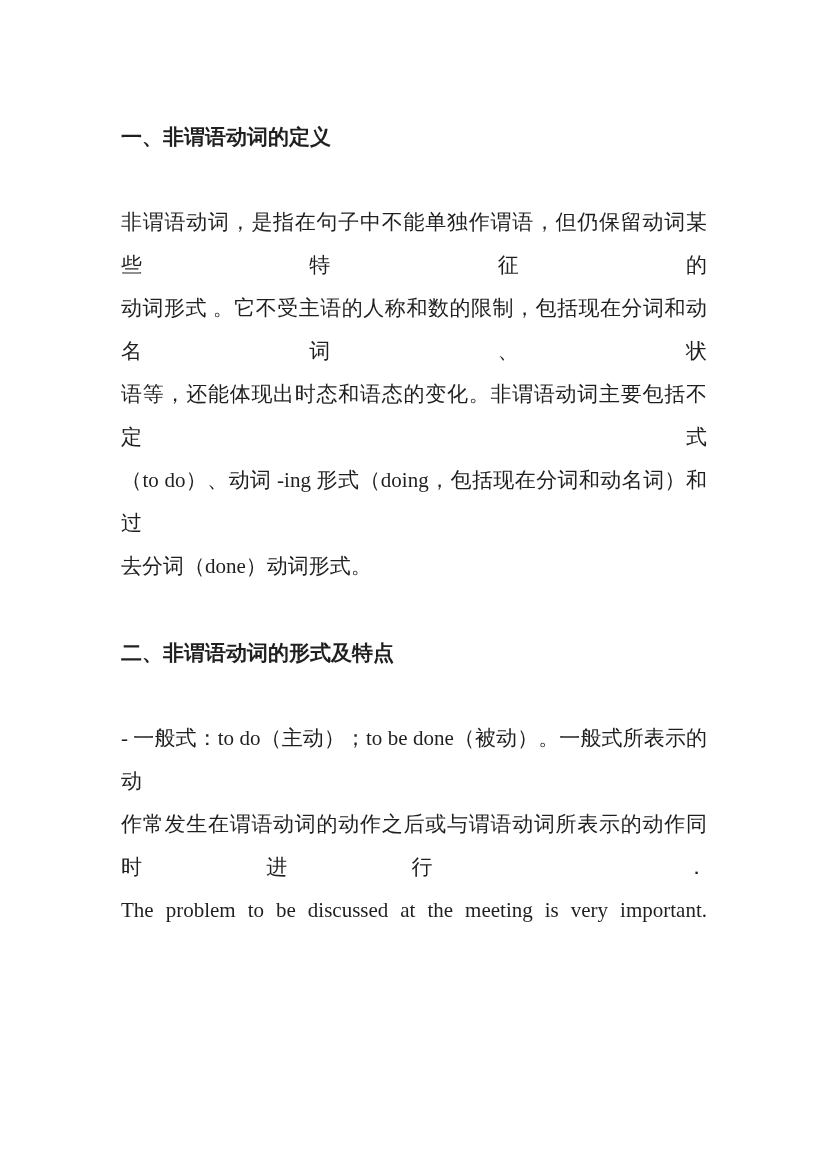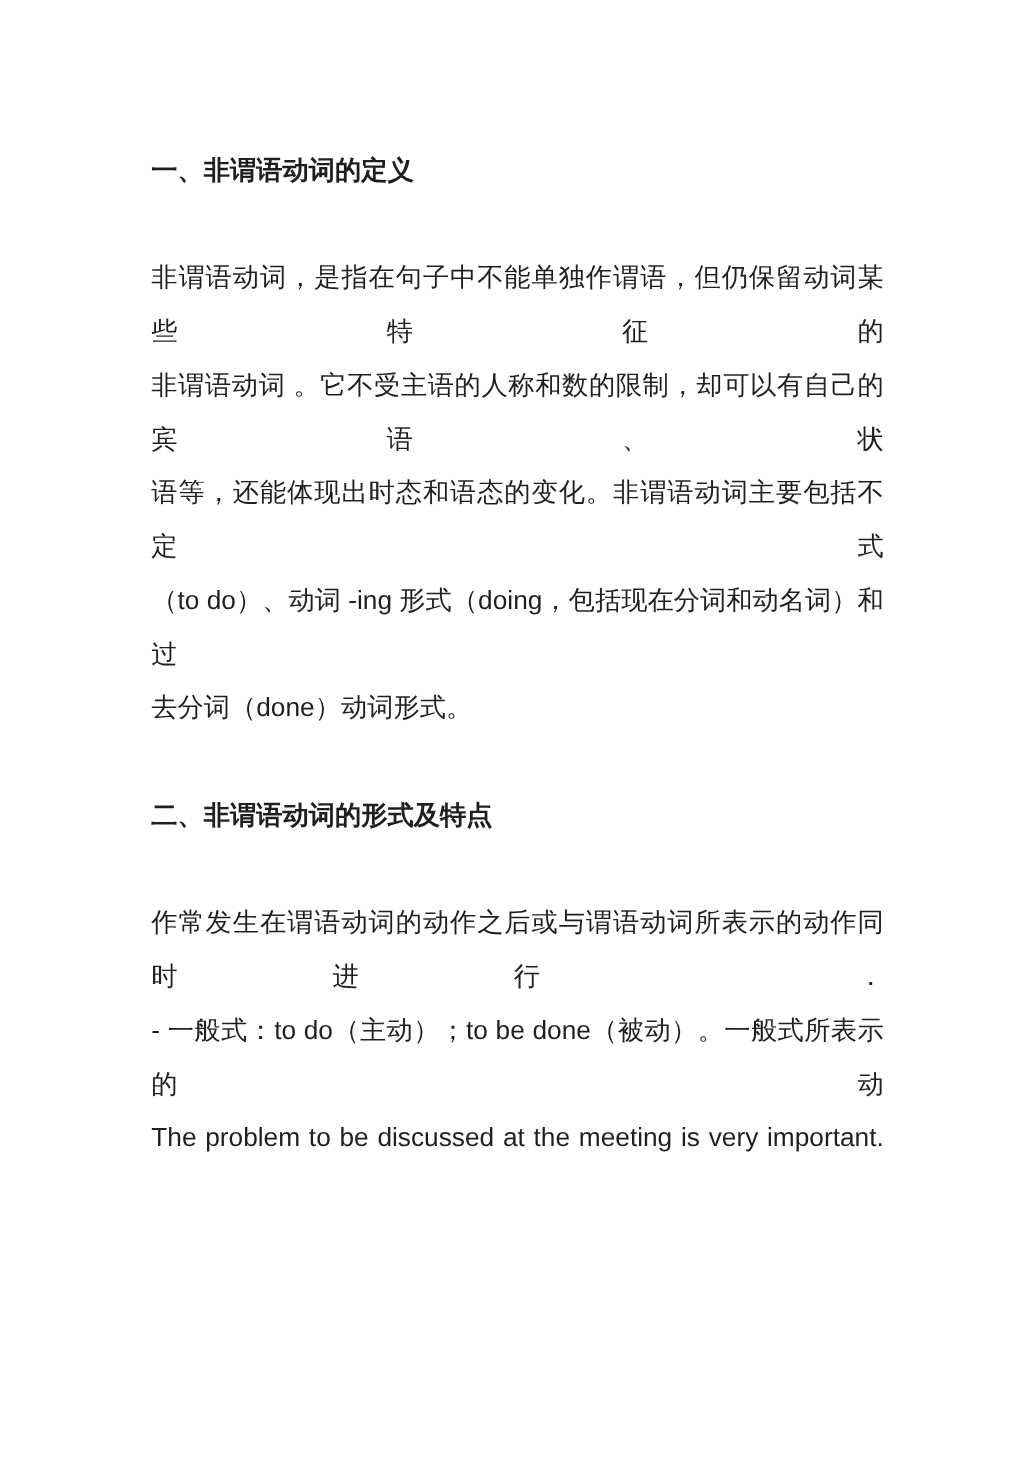--- a/index.html
+++ b/index.html
@@ -27,43 +27,44 @@
     margin: 0 0 43px 0;
   }
   .heading, .subheading {
     font-weight: 700;
     white-space: pre-wrap;
   }
   .line {
     text-align: justify;
     text-align-last: justify;
     white-space: pre-wrap;
+    font-family: Liberation Serif, serif;
   }
   .line.last {
     text-align: justify;
     text-align-last: left;
   }
 </style>
 </head>
 <body>
 
 <div class="doc">
 
   <div class="block heading">一、非谓语动词的定义</div>
 
   <div class="block para">
     <div class="line">非谓语动词，是指在句子中不能单独作谓语，但仍保留动词某些特征的</div>
-    <div class="line">非谓语动词 。它不受主语的人称和数的限制，却可以有自己的宾语、状</div>
+    <div class="line">动词形式 。它不受主语的人称和数的限制，包括现在分词和动名词、状</div>
     <div class="line">语等，还能体现出时态和语态的变化。非谓语动词主要包括不定式</div>
     <div class="line">（to do）、动词 -ing 形式（doing，包括现在分词和动名词）和过</div>
     <div class="line last">去分词（done）动词形式。</div>
   </div>
 
   <div class="block heading">二、非谓语动词的形式及特点</div>
 
 
   <div class="block para">
+    <div class="line">- 一般式：to do（主动）；to be done（被动）。一般式所表示的动</div>
     <div class="line">作常发生在谓语动词的动作之后或与谓语动词所表示的动作同时进行 ．</div>
-    <div class="line">- 一般式：to do（主动）；to be done（被动）。一般式所表示的动</div>
     <div class="line">The problem to be discussed at the meeting is very important.</div>
   </div>
 
 </div>
 
 </body></html>

